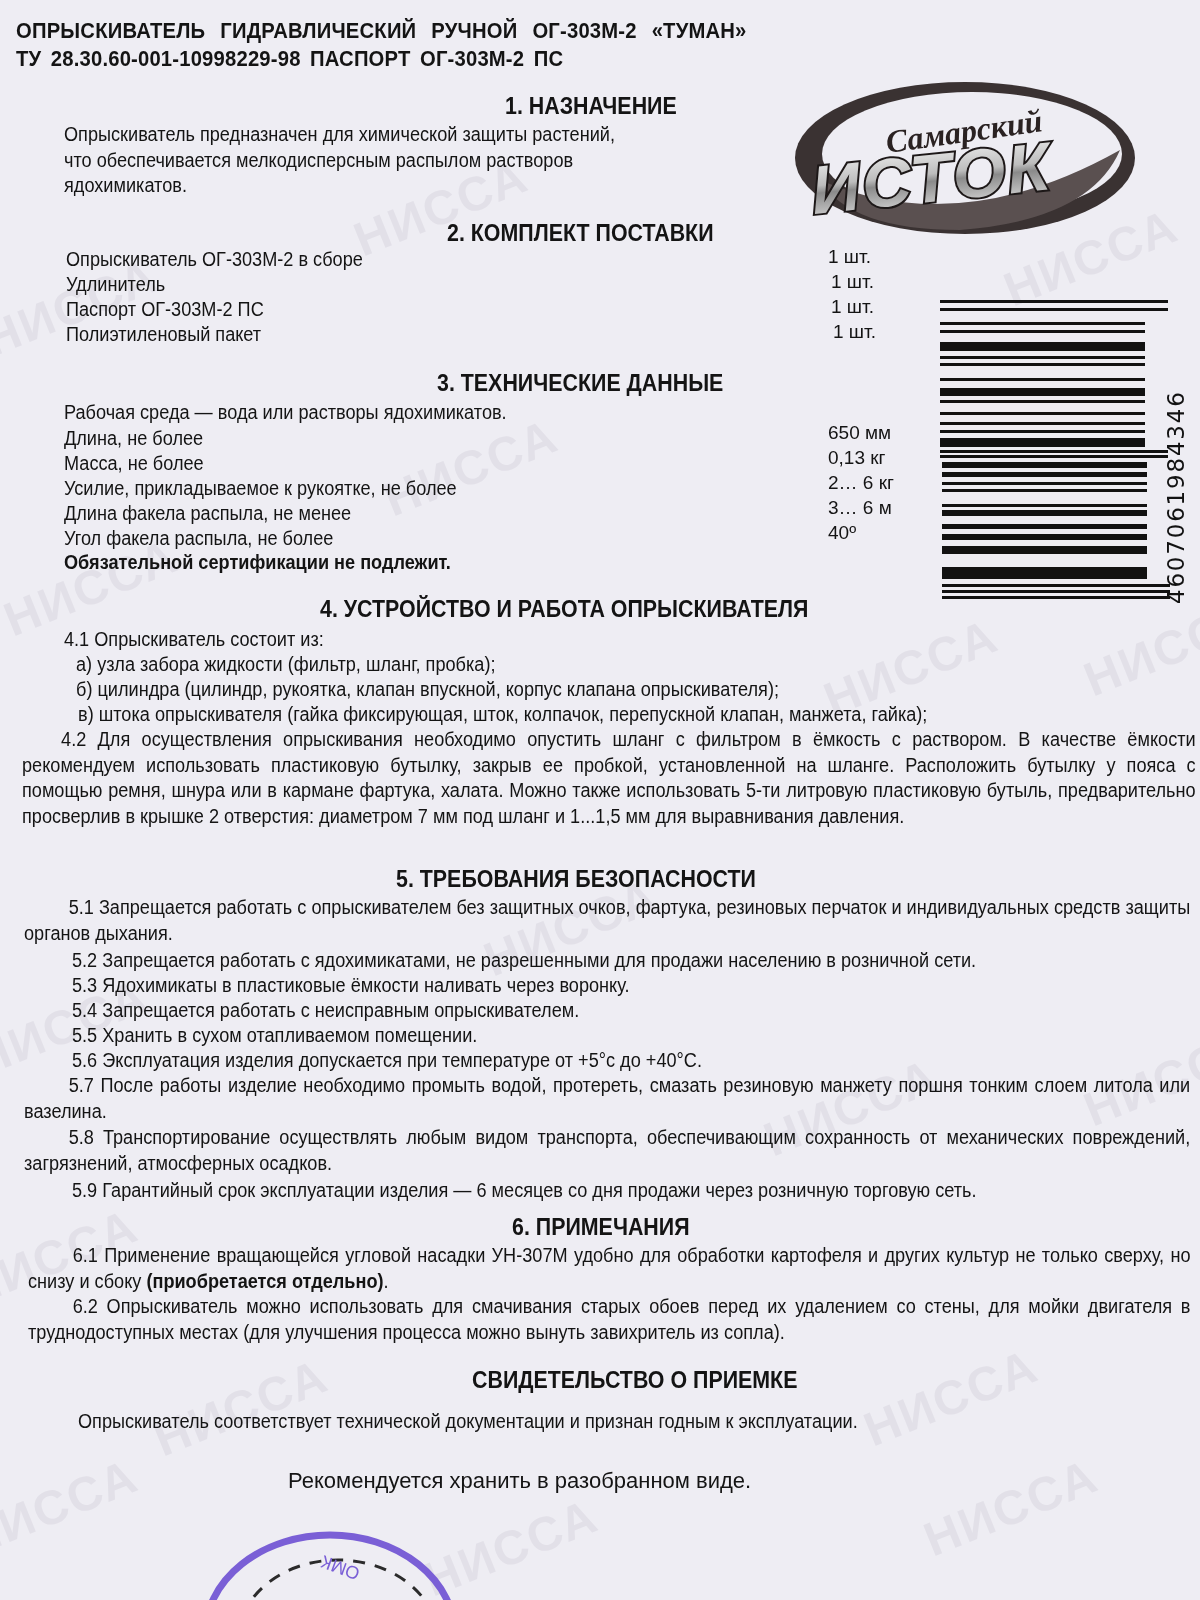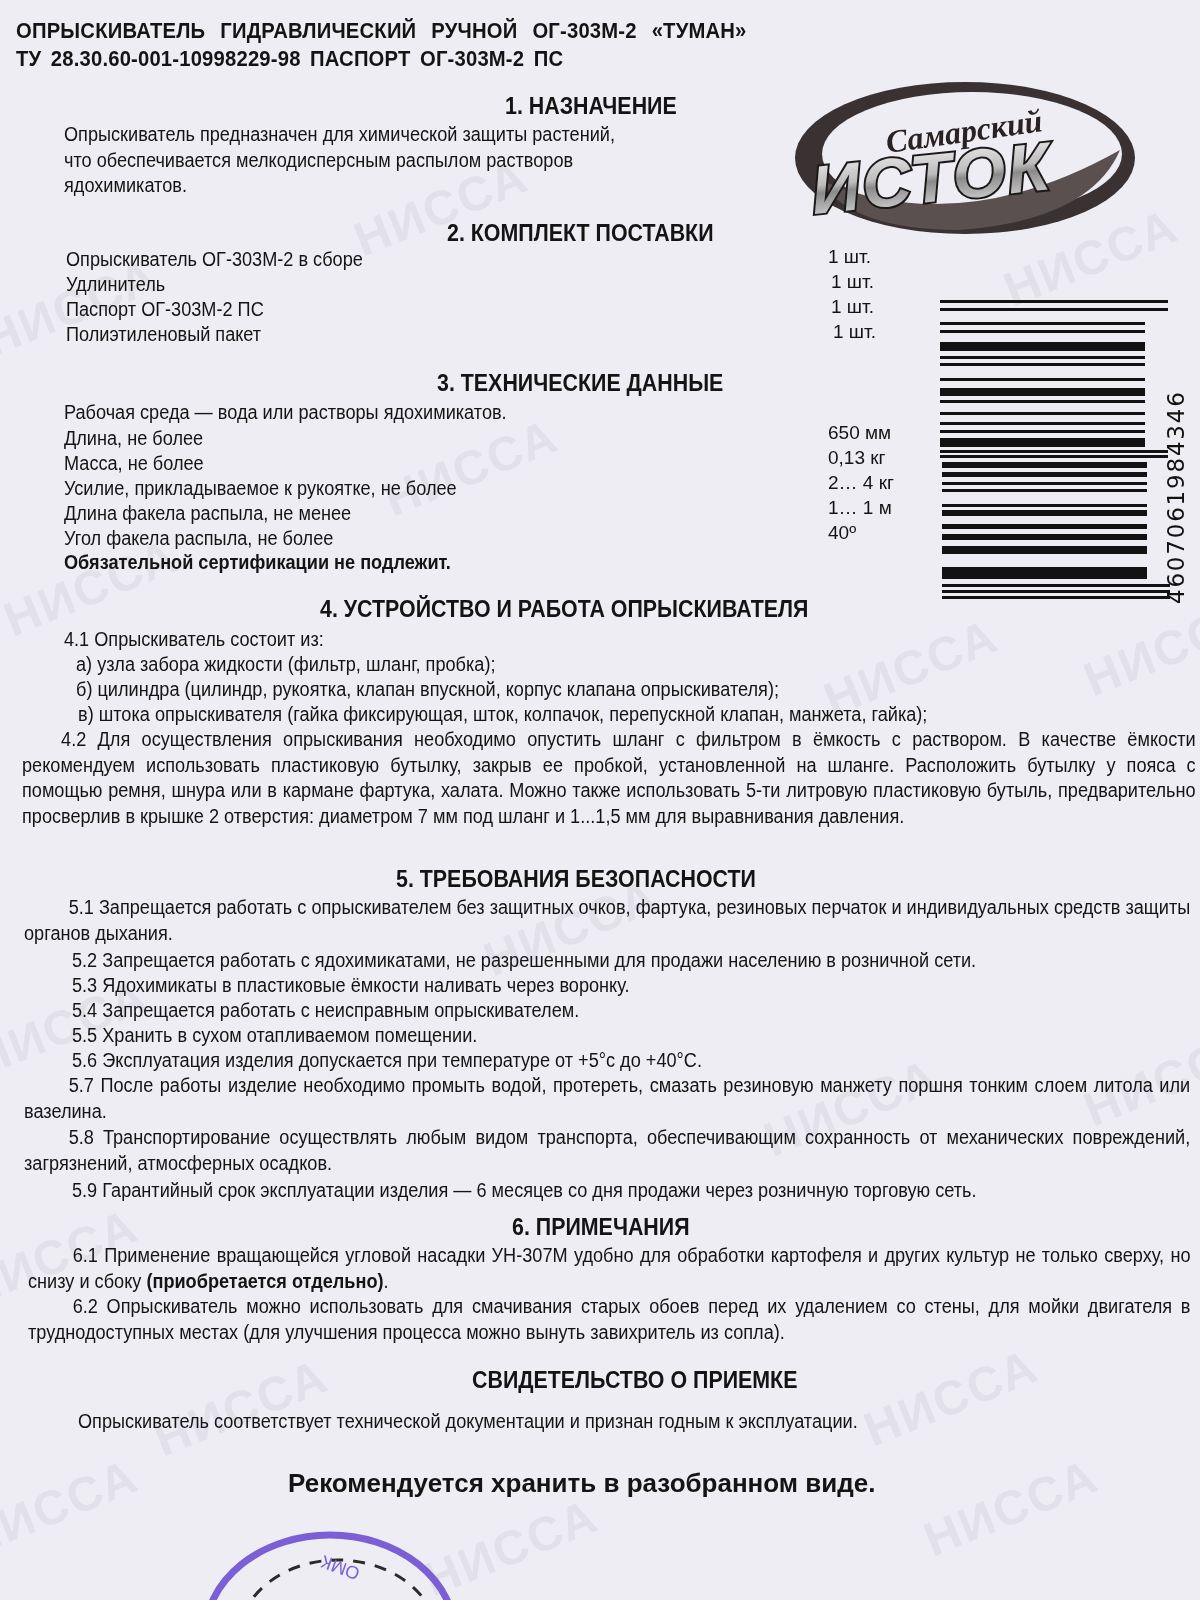--- a/index.html
+++ b/index.html
@@ -42,21 +42,21 @@
     position: absolute; font-size: 19.5px; line-height: 25.5px; text-align: justify;
     text-align-last: left;
   }
   .para .ind { display: inline-block; width: 42px; }
   .qty { position: absolute; left: 828px; font-size: 19px; white-space: nowrap; line-height: 25px; }
   .val { position: absolute; left: 828px; font-size: 19px; white-space: nowrap; line-height: 25px; }
   .logo { position: absolute; left: 790px; top: 70px; width: 350px; height: 170px; }
   .barcode { position: absolute; left: 940px; top: 292px; width: 260px; height: 320px; }
   .stamp { position: absolute; left: 190px; top: 1525px; width: 270px; height: 140px; }
   .final {
-    position: absolute; left: 288px; top: 1468px; font-weight: bold; font-size: 26px; white-space: nowrap;
+    position: absolute; left: 288px; top: 1468px; font-weight: normal; font-size: 22px; white-space: nowrap;
   }
 </style>
 </head>
 <body>
 
 <div class="page">
 
   <div class="watermarks">
     <span class="wm" style="left:350px;top:180px;">НИССА</span>
     <span class="wm" style="left:-20px;top:280px;">НИССА</span>
@@ -146,23 +146,23 @@
     <text x="0" y="0" transform="translate(244 312) rotate(-90)" font-family="DejaVu Sans, sans-serif" font-size="23" fill="#121212" letter-spacing="1.8">4607061984346</text>
   </svg>
 
   <div class="sec-title" style="left:437px;top:370px;">3. ТЕХНИЧЕСКИЕ ДАННЫЕ</div>
   <div class="txt" style="left:64px;top:400px;">Рабочая среда — вода или растворы ядохимикатов.</div>
   <div class="txt" style="left:64px;top:426px;">Длина, не более</div>
   <div class="val" style="top:420px;">650 мм</div>
   <div class="txt" style="left:64px;top:451px;">Масса, не более</div>
   <div class="val" style="top:445px;">0,13 кг</div>
   <div class="txt" style="left:64px;top:476px;">Усилие, прикладываемое к рукоятке, не более</div>
-  <div class="val" style="top:470px;">2… 4 кг</div>
+  <div class="val" style="top:470px;">2… 6 кг</div>
   <div class="txt" style="left:64px;top:501px;">Длина факела распыла, не менее</div>
-  <div class="val" style="top:495px;">1… 1 м</div>
+  <div class="val" style="top:495px;">3… 6 м</div>
   <div class="txt" style="left:64px;top:526px;">Угол факела распыла, не более</div>
   <div class="val" style="top:520px;">40º</div>
   <div class="txt bold" style="left:64px;top:550px;">Обязательной сертификации не подлежит.</div>
 
   <div class="sec-title" style="left:320px;top:596px;">4. УСТРОЙСТВО И РАБОТА ОПРЫСКИВАТЕЛЯ</div>
   <div class="txt" style="left:64px;top:627px;">4.1 Опрыскиватель состоит из:</div>
   <div class="txt" style="left:76px;top:652px;">а) узла забора жидкости (фильтр, шланг, пробка);</div>
   <div class="txt" style="left:76px;top:677px;">б) цилиндра (цилиндр, рукоятка, клапан впускной, корпус клапана опрыскивателя);</div>
   <div class="txt" style="left:78px;top:702px;">в) штока опрыскивателя (гайка фиксирующая, шток, колпачок, перепускной клапан, манжета, гайка);</div>
   <div class="para" style="left:22px;top:727px;width:1262px;transform:scaleX(0.93);transform-origin:left top;"><span class="ind"></span><span>4.2 Для осуществления опрыскивания необходимо опустить шланг с фильтром в ёмкость с раствором. В качестве ёмкости рекомендуем использовать пластиковую бутылку, закрыв ее пробкой, установленной на шланге. Расположить бутылку у пояса с помощью ремня, шнура или в кармане фартука, халата. Можно также использовать 5-ти литровую пластиковую бутыль, предварительно просверлив в крышке 2 отверстия: диамет­ром 7 мм под шланг и 1...1,5 мм для выравнивания давления.</span></div>

